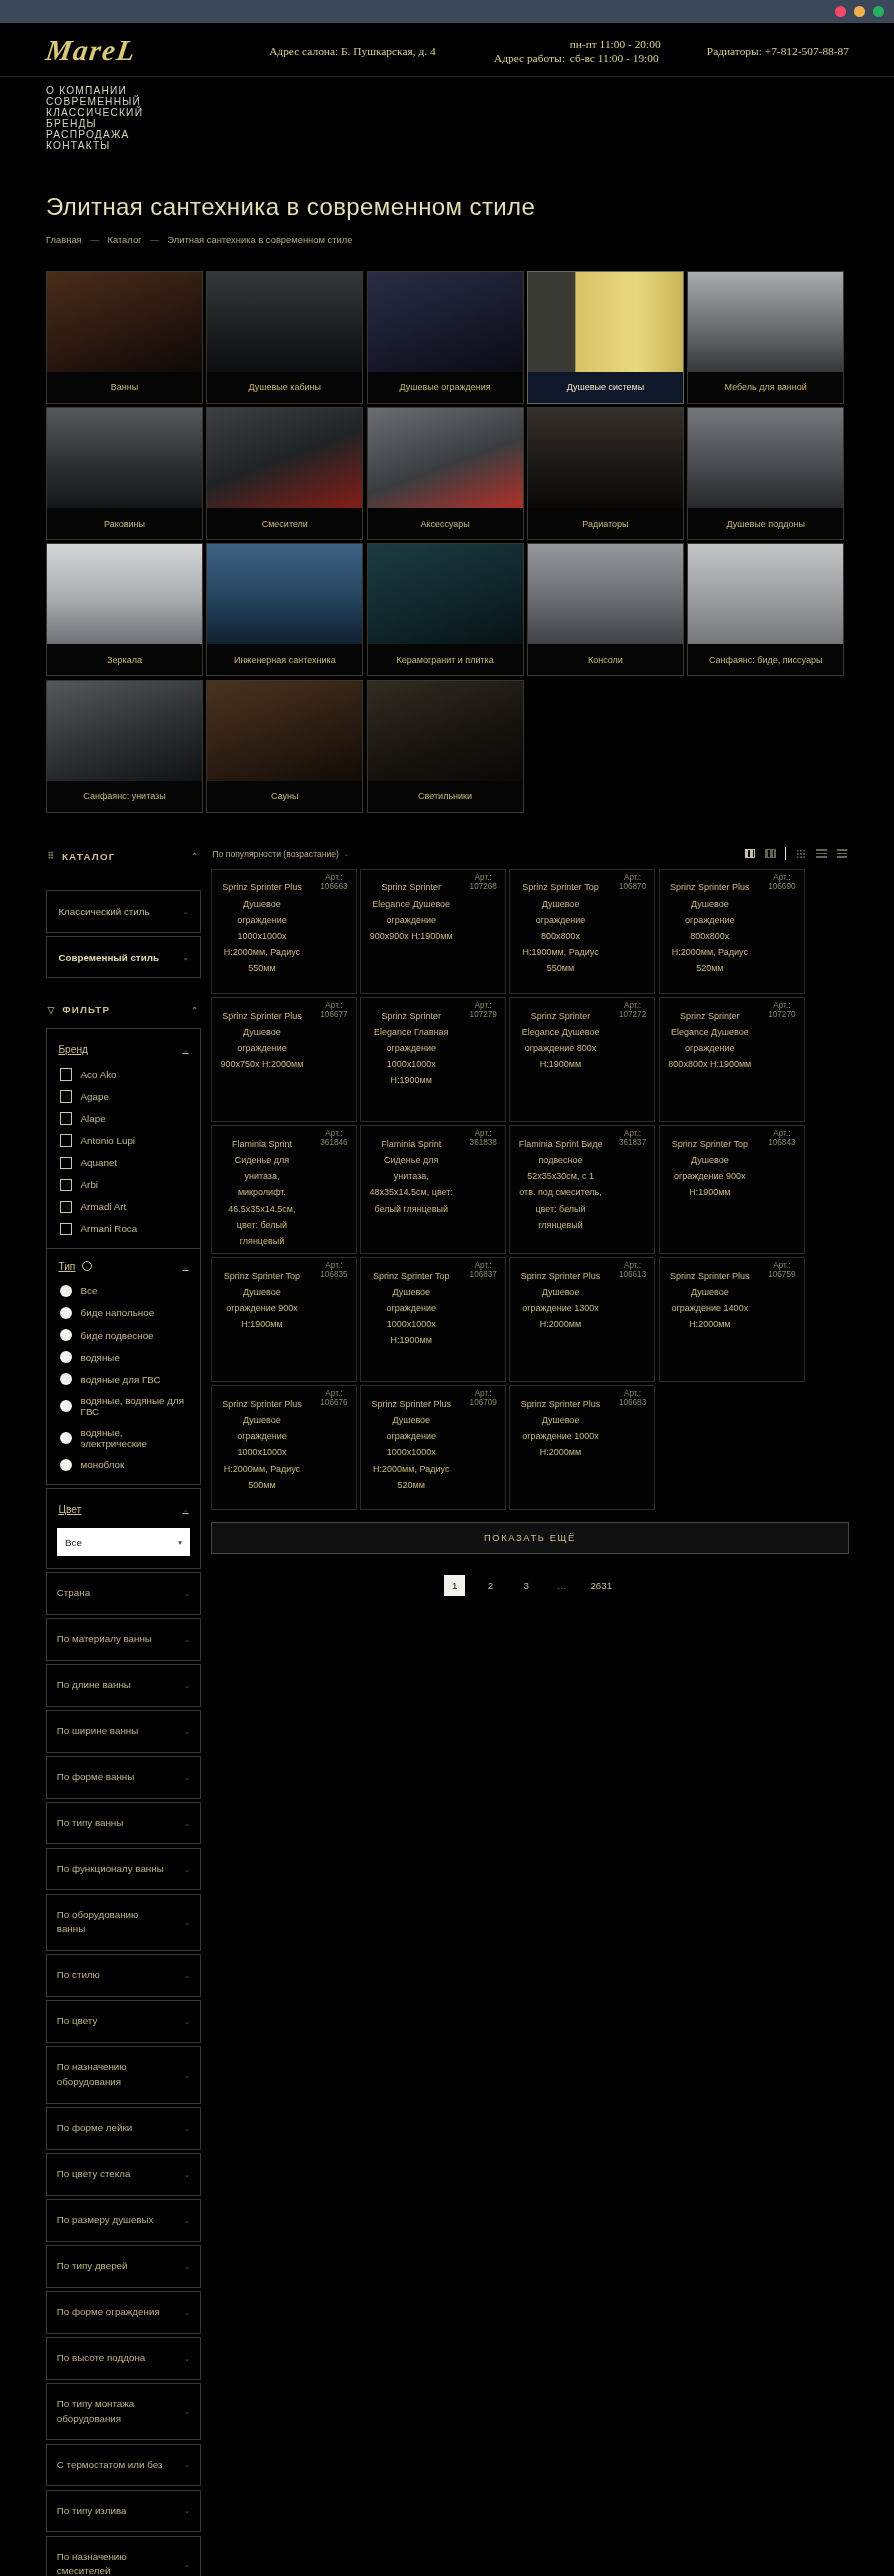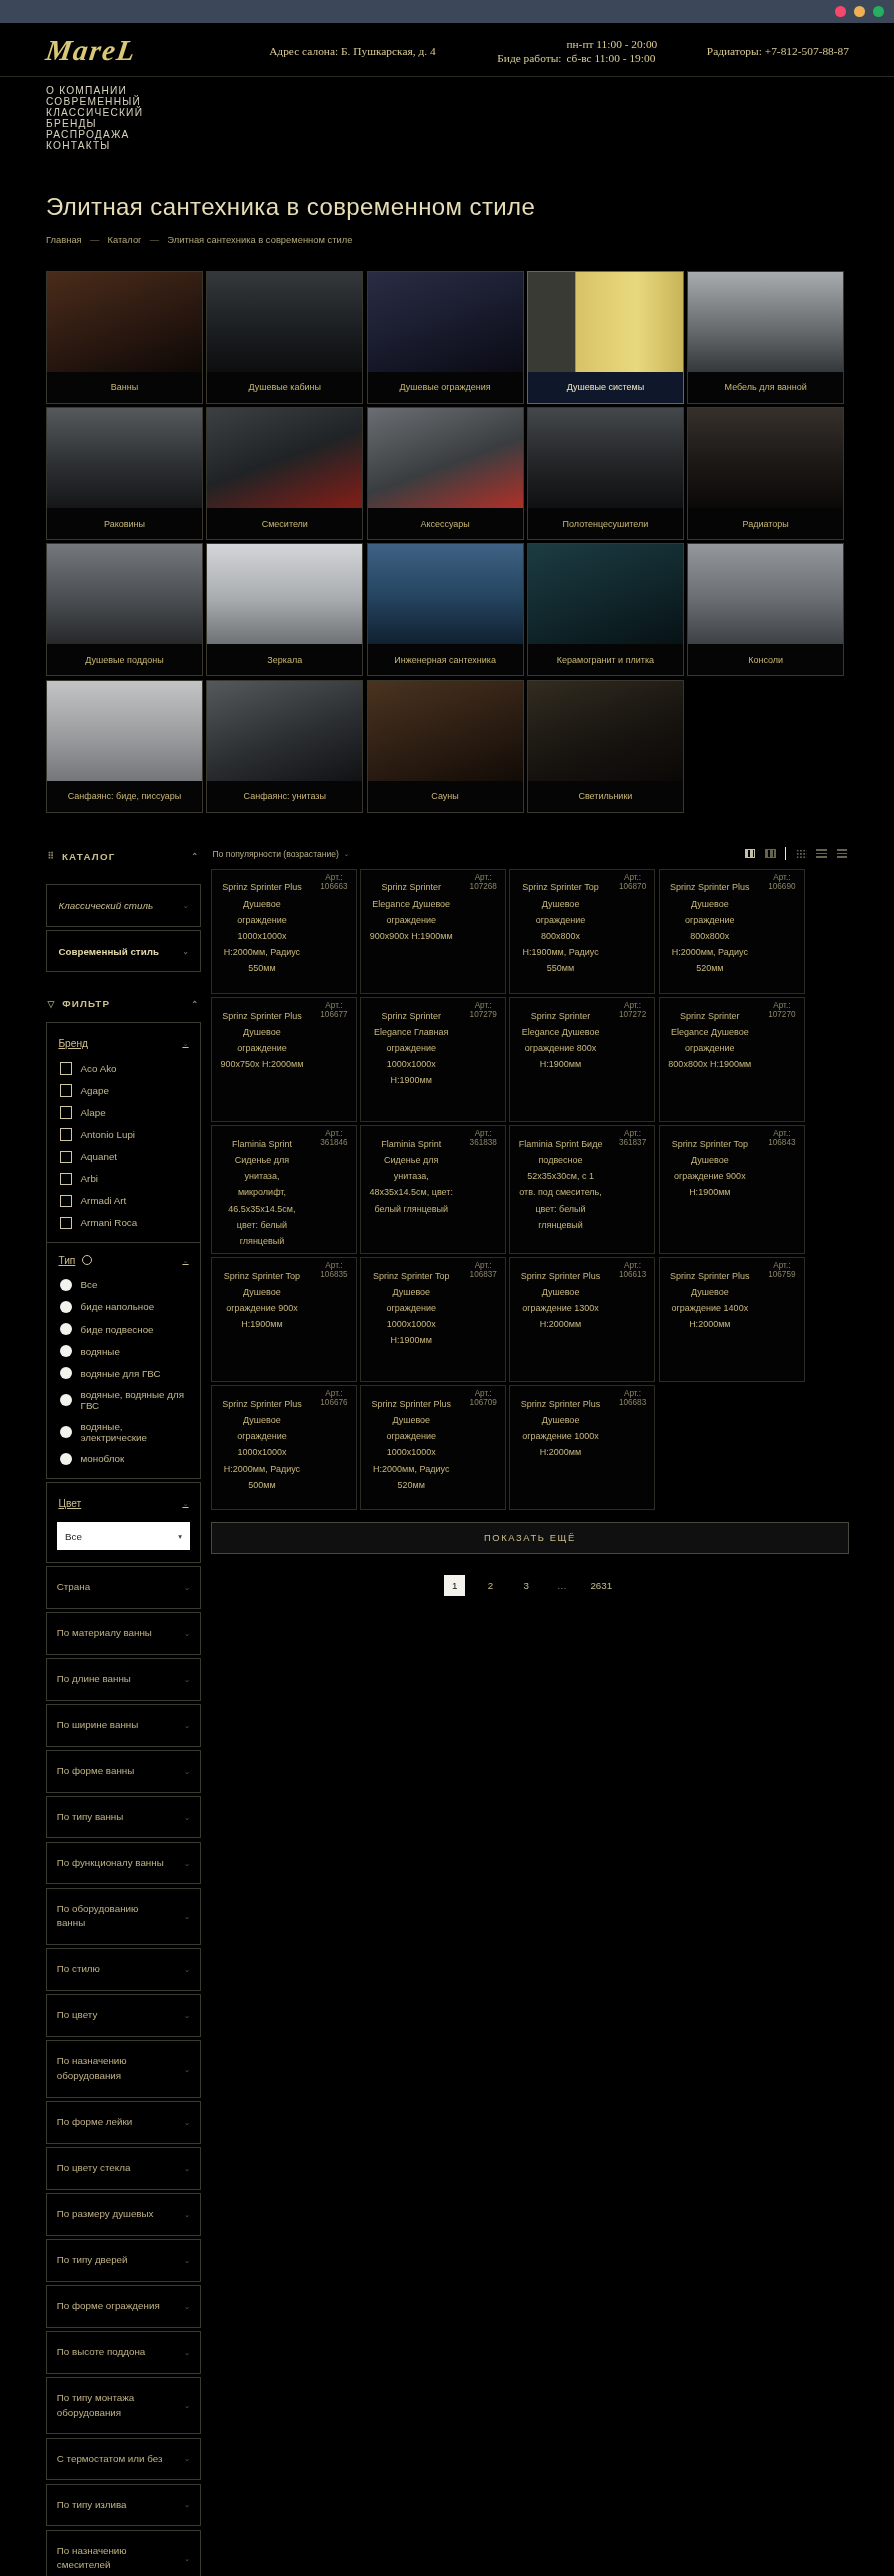--- a/index.html
+++ b/index.html
@@ -91,21 +91,21 @@
 
 <span class="dot" style="background: rgb(245, 72, 108);"></span>
     <span class="dot" style="background: rgb(240, 177, 82);"></span>
     <span class="dot" style="background: rgb(39, 174, 96);"></span>
   </div>
 
 <header class="header">
   <div class="logo">MareL</div>
   <div class="hdr-serif hdr-address">Адрес салона: Б. Пушкарская, д. 4</div>
   <div class="hdr-serif hdr-hours">
-    <span class="lbl">Биде работы:</span>
+    <span class="lbl">Адрес работы:</span>
     <span class="l1">пн-пт 11:00 - 20:00</span>
     <span class="l2">сб-вс 11:00 - 19:00</span>
   </div>
   <div class="hdr-serif hdr-phone">
     <span>Радиаторы:</span>
     <span>+7-812-507-88-87</span>
   </div>
 </header>
 
 <nav class="nav">
@@ -174,24 +174,20 @@
     <div class="cat-tile">
       <div class="cat-img" style="background: linear-gradient(160deg, rgb(60, 64, 67) 0%, rgb(32, 35, 37) 50%, rgb(122, 30, 24) 95%);"></div>
       <div class="cat-label">Смесители</div>
     </div>
 
     <div class="cat-tile">
       <div class="cat-img" style="background: linear-gradient(160deg, rgb(106, 110, 114) 0%, rgb(58, 61, 64) 55%, rgb(176, 48, 40) 100%);"></div>
       <div class="cat-label">Аксессуары</div>
     </div>
 
-    <div class="cat-tile">
-      <div class="cat-img" style="background: linear-gradient(rgb(68, 72, 74) 0%, rgb(35, 37, 39) 55%, rgb(15, 16, 17) 100%);"></div>
-      <div class="cat-label">Полотенцесушители</div>
-    </div>
 
     <div class="cat-tile">
       <div class="cat-img" style="background: linear-gradient(rgb(53, 48, 44) 0%, rgb(28, 24, 21) 55%, rgb(11, 9, 8) 100%);"></div>
       <div class="cat-label">Радиаторы</div>
     </div>
 
     <div class="cat-tile">
       <div class="cat-img" style="background: linear-gradient(rgb(116, 120, 124) 0%, rgb(74, 78, 82) 55%, rgb(38, 40, 42) 100%);"></div>
       <div class="cat-label">Душевые поддоны</div>
     </div>
@@ -240,21 +236,21 @@
 <div class="main">
 
   <aside class="sidebar">
     <div class="sb-head">
       <span class="sb-ico">⠿</span>
       <span>КАТАЛОГ</span>
       <span class="chev">⌃</span>
     </div>
     <div>
 
-        <div class="sb-box" style="margin-top:13px;font-style:italic;">
+        <div class="sb-box" style="margin-top:19px;">
           <span>Классический стиль</span>
           <span class="chev">⌄</span>
         </div>
 
         <div class="sb-box bold" style="margin-top:3.3px;">
           <span>Современный стиль</span>
           <span class="chev">⌄</span>
         </div>
       </div>
 

